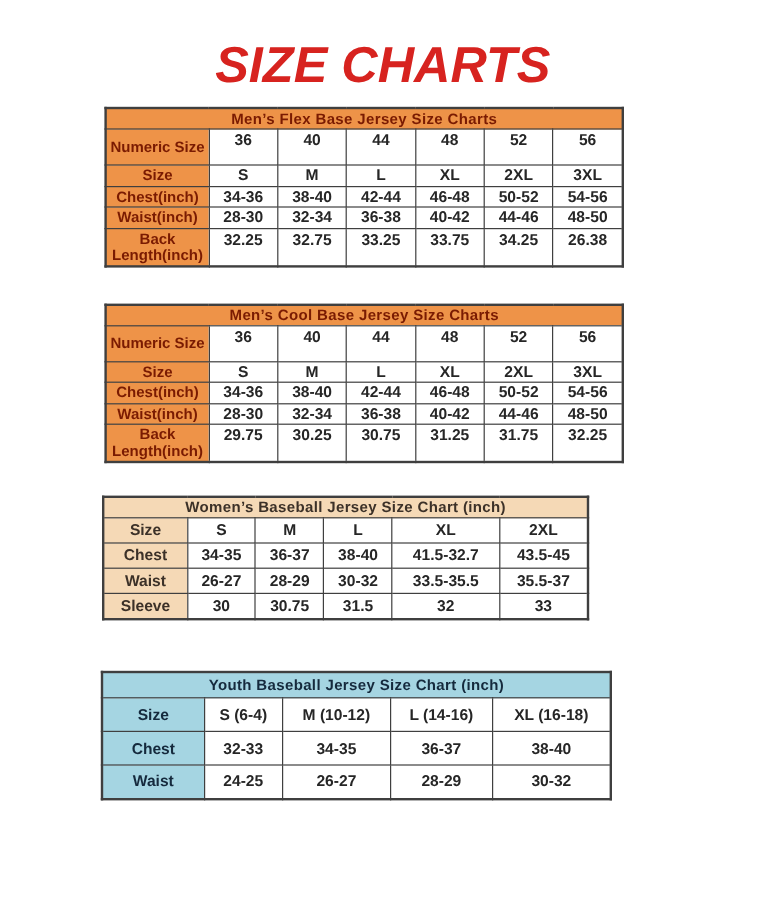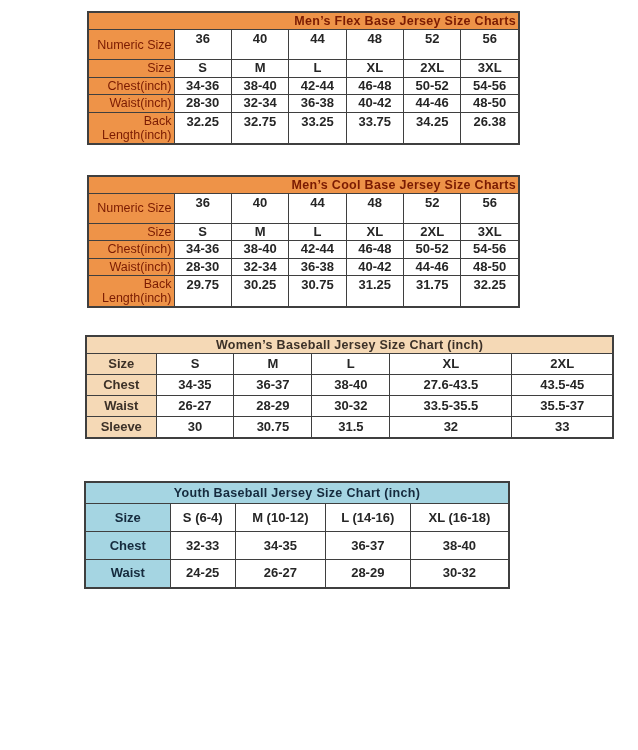--- a/index.html
+++ b/index.html
@@ -63,23 +63,22 @@
   .t-title {
     font-weight: bold;
     font-size: 12.5px;
     letter-spacing: 0.3px;
   }
   
   .theme-orange .t-title,
   .theme-orange th.row-label {
     background: var(--orange);
     color: var(--orange_text);
-    text-align: right;
-  }
-  .theme-orange th.row-label { font-size: 12.5px; font-weight: normal; margin-left: 35px; }
+  }
+  .theme-orange th.row-label { font-size: 12.5px; font-weight: bold; margin-left: 35px; }
   
   .theme-peach .t-title,
   .theme-peach th.row-label {
     background: var(--peach);
     color: var(--peach_text);
   }
   .theme-peach th.row-label { font-size: 13px; font-weight: bold; }
   
   .theme-blue .t-title,
   .theme-blue th.row-label {
@@ -92,37 +91,38 @@
   .t-men { width: 433px; margin-left: 87px; }
   .t-men thead th { height: 16px; }
   .t-men th.row-label { width: 86px; }
   .t-men tbody tr { height: 16px; }
   .t-men tbody tr.tall { height: 30px; }
   .t-men tbody tr.tall td { vertical-align: top; padding-top: 2px; }
   .t-1 { margin-top: 11px; }
   .t-2 { margin-top: 30px; }
 
   
-  .t-women { width: 529px; margin-left: 85px; margin-top: 27px; }
+  .t-women { width: 406px; margin-left: 85px; margin-top: 27px; }
   .t-women thead th { height: 17px; }
   .t-women th.row-label { width: 70px; }
   .t-women tbody tr { height: 21px; }
   .t-women td { font-size: 12.5px; }
 
   
   .t-youth { width: 426px; margin-left: 84px; margin-top: 42px; }
   .t-youth thead th { height: 22px; }
   .t-youth th.row-label { width: 85px; }
   .t-youth tbody tr { height: 28px; }
 </style>
 </head>
 <body>
 
 <div class="canvas">
 
+  <h1 class="main-title">SIZE CHARTS</h1>
 
 
   <table class="chart theme-orange t-men t-1">
     <thead>
       <tr>
         <th class="t-title" colspan="7">Men’s Flex Base Jersey Size Charts</th>
       </tr>
     </thead>
     <tbody>
         <tr class="tall">
@@ -241,21 +241,21 @@
           <td>M</td>
           <td>L</td>
           <td>XL</td>
           <td>2XL</td>
         </tr>
         <tr>
           <th class="row-label">Chest</th>
           <td>34-35</td>
           <td>36-37</td>
           <td>38-40</td>
-          <td>27.6-43.5</td>
+          <td>41.5-32.7</td>
           <td>43.5-45</td>
         </tr>
         <tr>
           <th class="row-label">Waist</th>
           <td>26-27</td>
           <td>28-29</td>
           <td>30-32</td>
           <td>33.5-35.5</td>
           <td>35.5-37</td>
         </tr>

